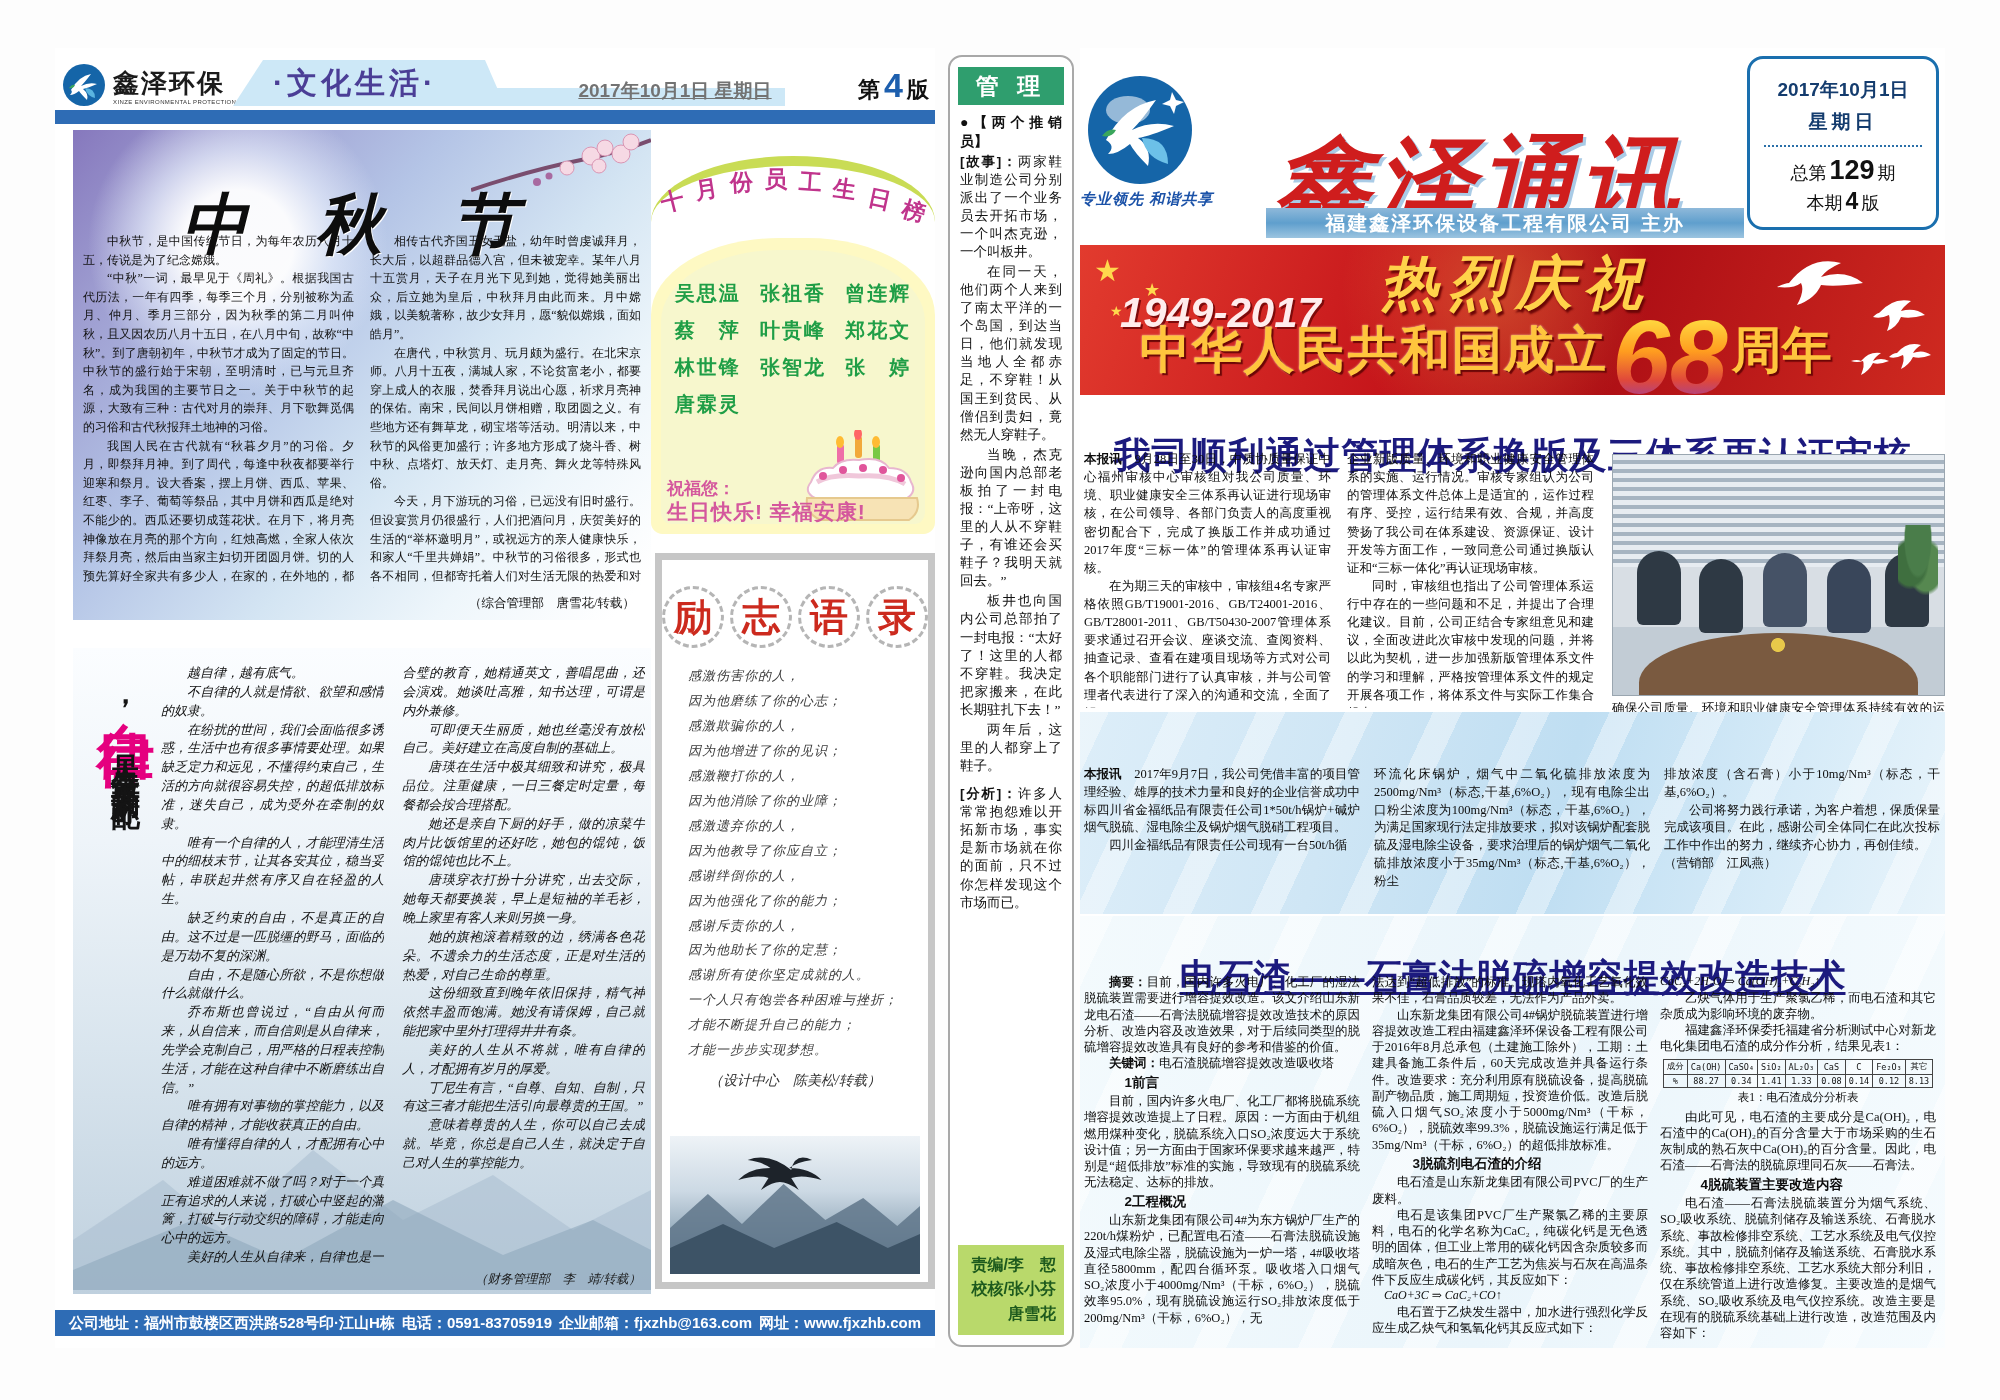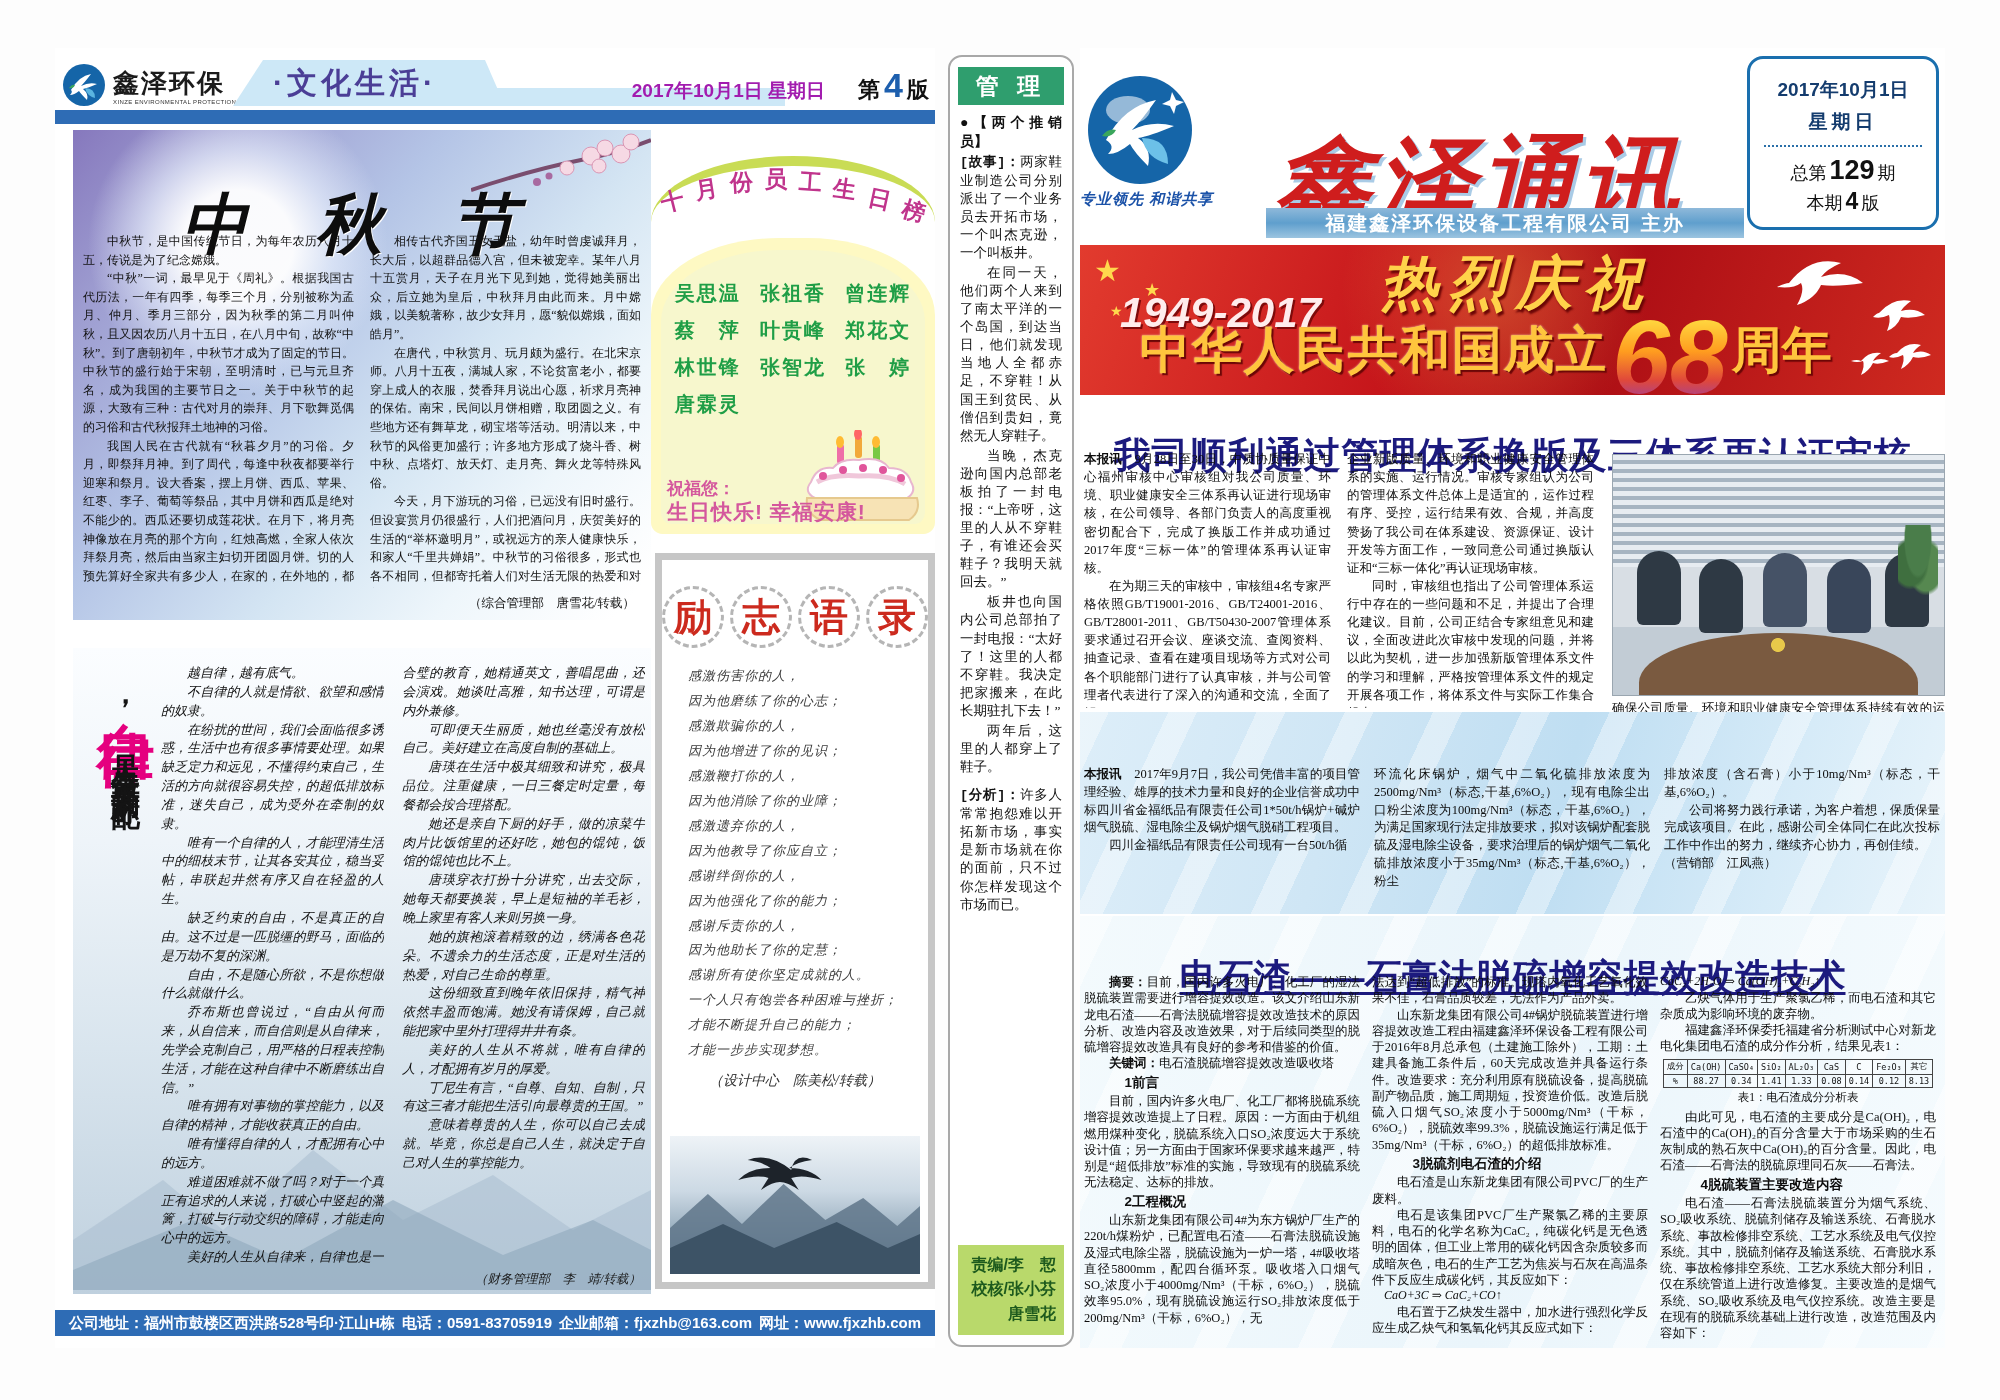--- a/index.html
+++ b/index.html
@@ -12,22 +12,22 @@
   .page-left{position:absolute;left:55px;top:48px;width:880px;height:1300px;background:#fff;}
   .lp-logo{position:absolute;left:6px;top:14px;display:flex;gap:6px;align-items:center;}
   .lp-logo .lg-txt{line-height:1;}
   .lp-logo .lg-name{font-weight:bold;font-size:26px;letter-spacing:2px;color:#1b1b1b;}
   .lp-logo .lg-sub{font-size:6px;color:#333;letter-spacing:.4px;margin-top:3px;}
   .lp-banner{position:absolute;left:150px;top:12px;width:300px;height:46px;background:#cde8f7;
              clip-path:polygon(28px 100%,58px 0,calc(100% - 20px) 0,100% 100%);
              display:flex;align-items:center;justify-content:center;}
   .lp-banner-tail{position:absolute;left:430px;top:40px;width:300px;height:18px;background:#cde8f7;}
   .lp-banner span{color:#4b3e96;font-weight:bold;font-size:30px;letter-spacing:4px;}
-  .lp-date{position:absolute;left:470px;top:30px;width:300px;text-align:right;font-weight:bold;
-           font-size:19px;color:#a21caf;font-family:"Liberation Sans",sans-serif;}
+  .lp-date{position:absolute;left:470px;top:30px;width:300px;text-align:center;font-weight:bold;
+           font-size:19px;color:#737373;font-family:"Liberation Sans",sans-serif;text-decoration:underline;}
   .lp-issue{position:absolute;right:6px;top:18px;font-size:22px;font-weight:bold;color:#111;}
   .lp-issue .issue-no{font-size:34px;color:#1d5fae;padding:0 4px;}
   .lp-bar{position:absolute;left:0;top:62px;width:880px;height:14px;background:#2e6cb5;}
 
   
   .ma-block{position:absolute;left:18px;top:82px;width:578px;height:490px;
     background:
       radial-gradient(circle 150px at 165px 115px, rgba(255,255,255,.95) 0 55px, rgba(235,242,253,.65) 95px, rgba(255,255,255,0) 150px),
       linear-gradient(130deg,#8678bd 0%,#9d9cd0 16%,#b4c4e6 38%,#d4e5f3 60%,#eef6fb 78%,#ffffff 96%);}
   .ma-flowers{position:absolute;right:0;top:0;}
@@ -99,21 +99,21 @@
 
   
   .mid-strip{position:absolute;left:948px;top:55px;width:126px;height:1292px;border:2px solid #a8a8a8;
              border-radius:14px;background:#fff;box-sizing:border-box;}
   .ms-head{margin:10px 8px 8px 8px;height:38px;background:#2f9e6e;color:#fff;display:flex;align-items:center;
            justify-content:center;font-weight:bold;font-size:23px;letter-spacing:6px;
            font-family:"Liberation Sans",sans-serif;}
   .ms-body{margin:0 10px;height:1080px;overflow:hidden;}
   .ms-body p{margin:0 0 2px 0;font-size:13.5px;line-height:1.34;text-align:justify;color:#111;}
   .ms-body .ms-t{font-weight:bold;font-family:"Liberation Sans",sans-serif;font-size:14px;}
-  .ms-body b{font-family:Liberation Mono, monospace;}
+  .ms-body b{font-family:Liberation Sans, sans-serif;}
   .ms-editors{position:absolute;left:8px;right:8px;bottom:10px;background:#b9d96b;padding:8px 8px;
               text-align:right;}
   .ms-editors div{color:#1d5a1d;font-weight:bold;font-size:16px;line-height:1.55;
                   font-family:"Liberation Sans",sans-serif;}
 
   
   .page-right{position:absolute;left:1080px;top:48px;width:865px;height:1300px;background:#fff;}
   .rp-logo{position:absolute;left:4px;top:26px;}
   .rp-slogan{position:absolute;left:0px;top:142px;width:250px;color:#1b52a8;font-weight:bold;font-size:15px;
              font-style:italic;font-family:"Liberation Sans",sans-serif;letter-spacing:1px;}

